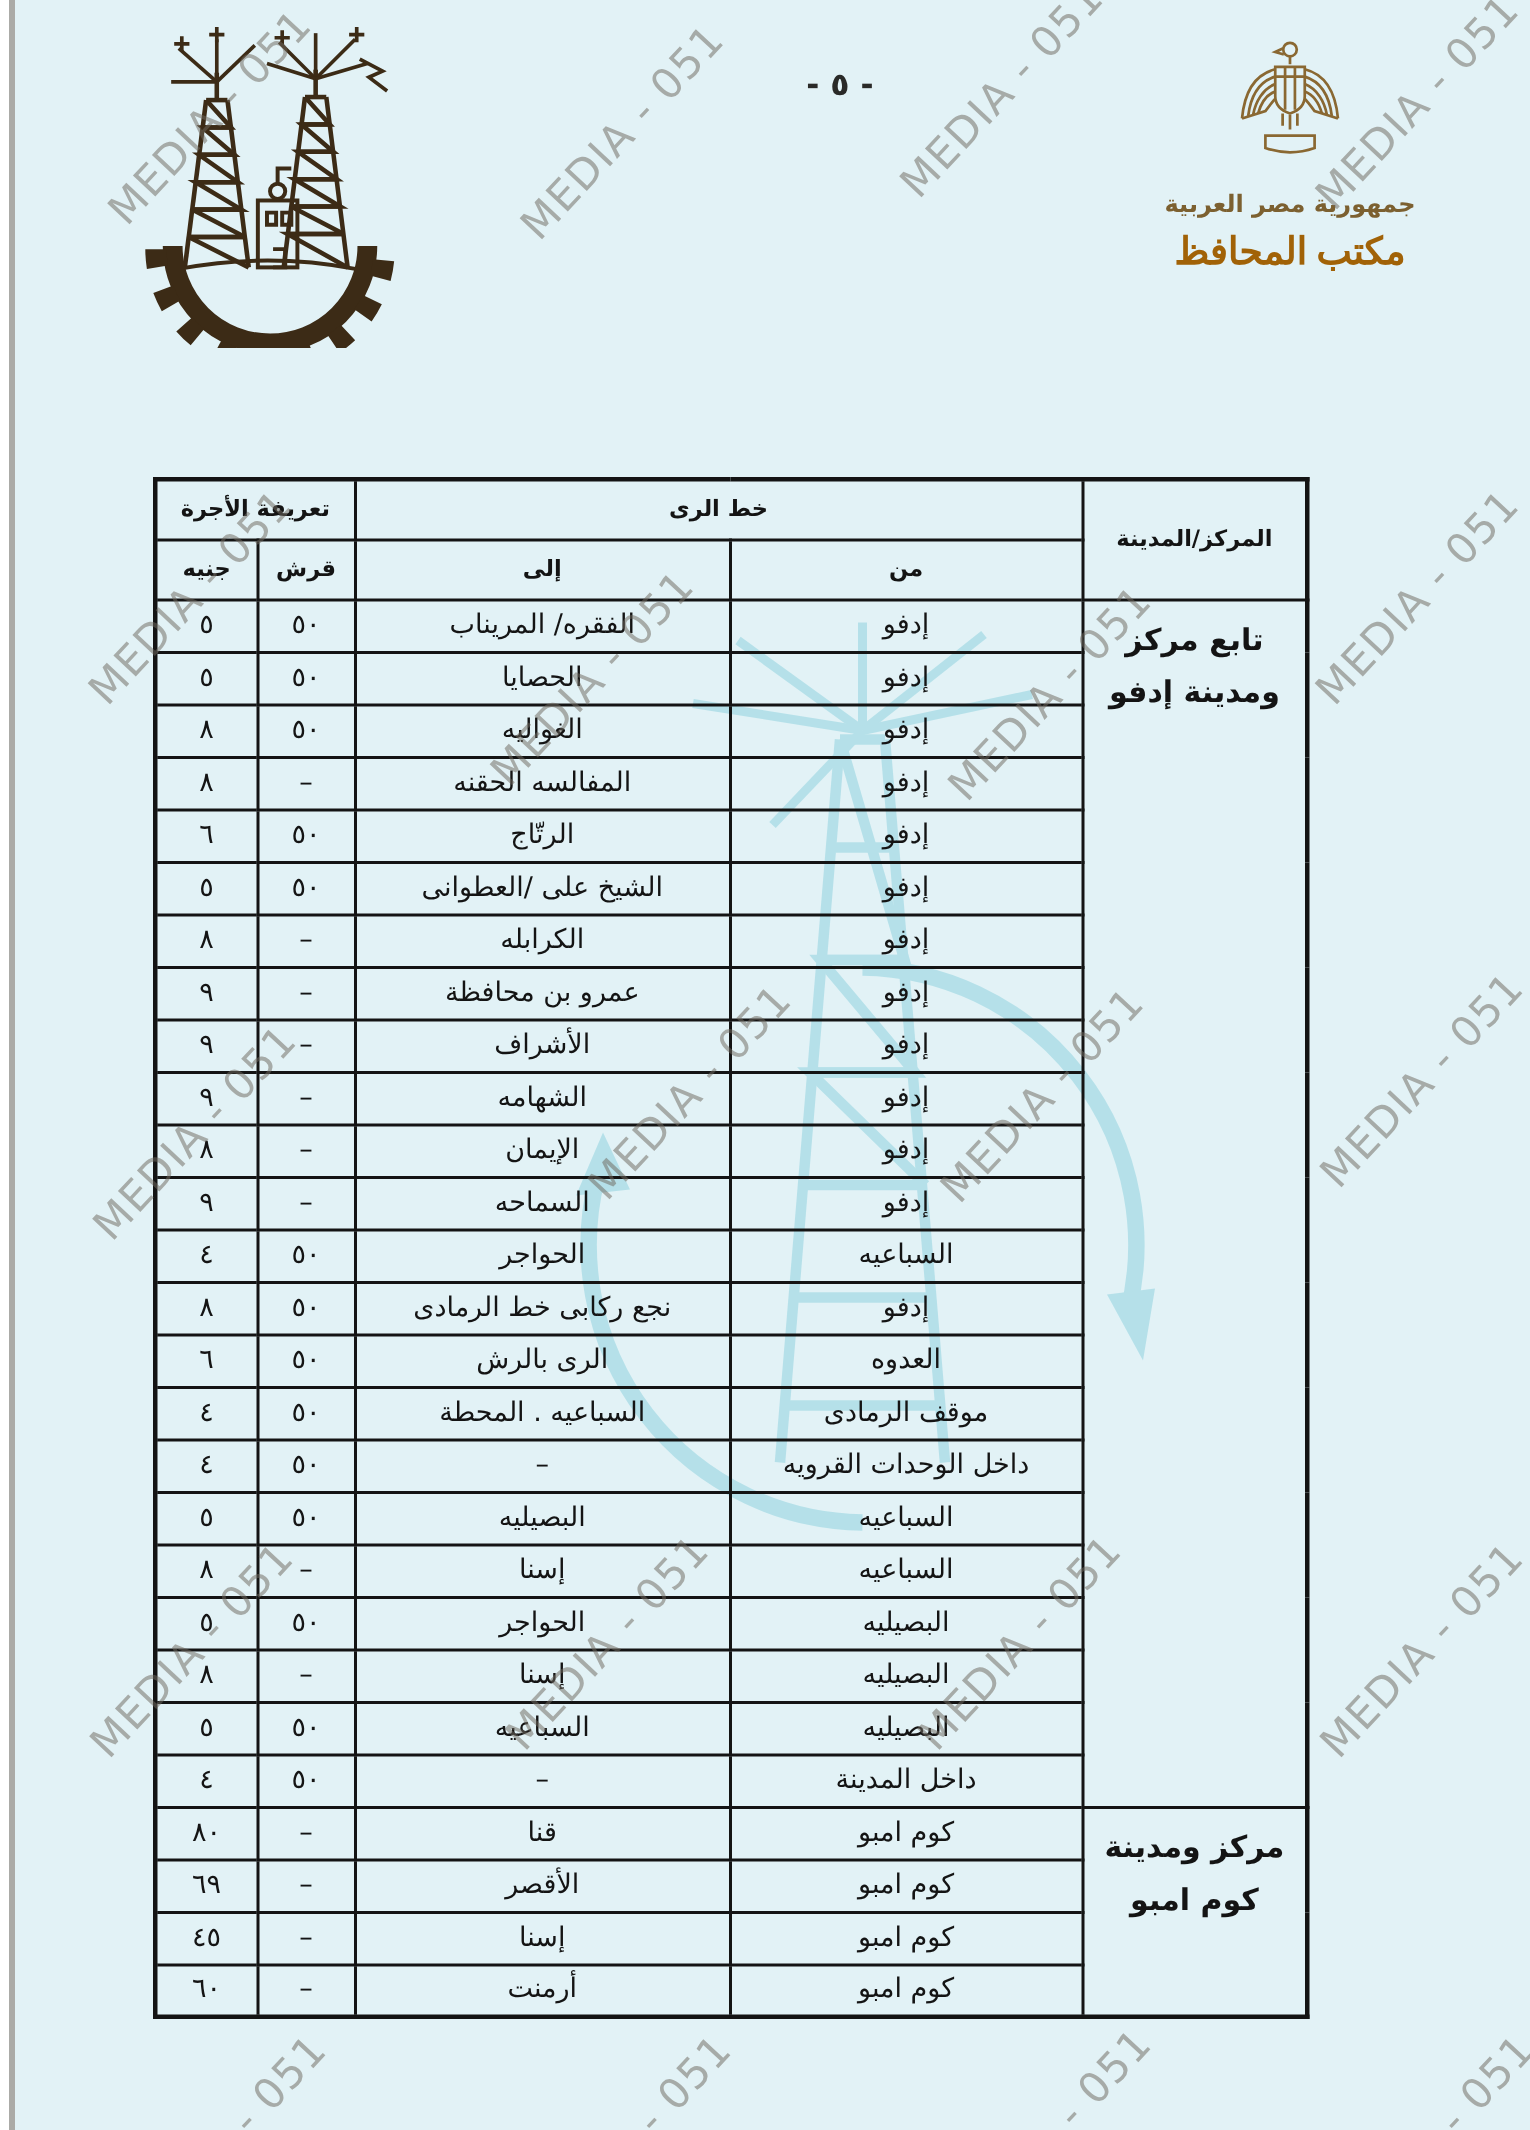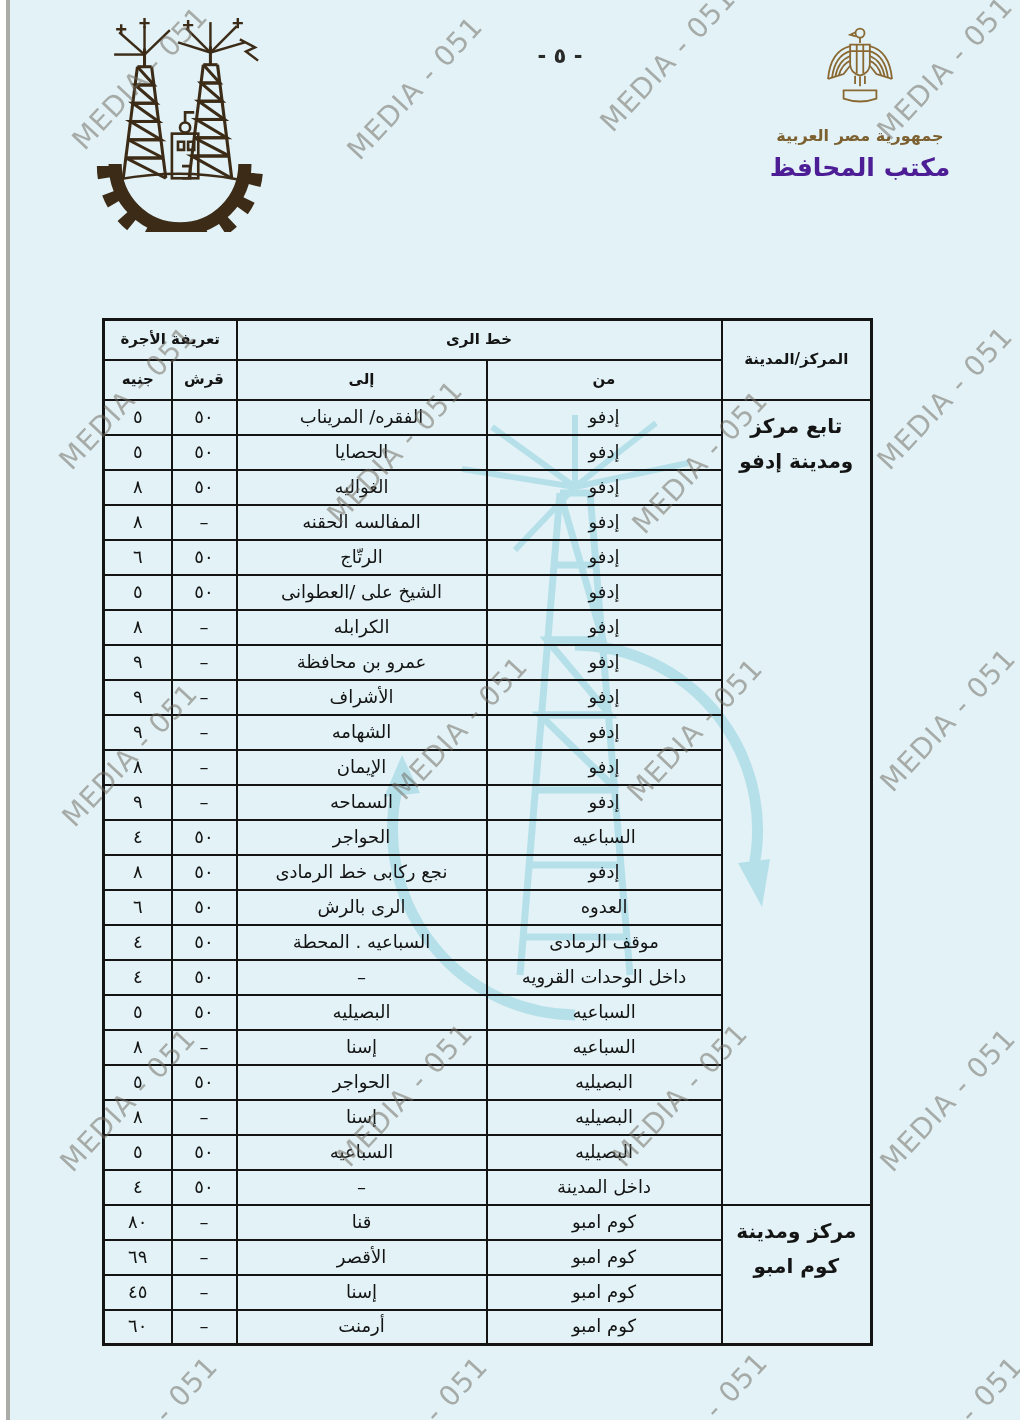--- a/index.html
+++ b/index.html
@@ -24,21 +24,21 @@
   
   .logo-left{position:absolute;left:62px;top:14px;z-index:4;}
   .page-num{
     position:absolute;left:470px;top:44px;width:160px;text-align:center;z-index:4;
     font-size:21px;font-weight:700;color:#2a2a28;letter-spacing:2px;direction:rtl;
   }
   .letterhead{position:absolute;left:690px;top:22px;width:320px;text-align:center;z-index:4;direction:rtl;}
   .letterhead .eagle{display:block;margin:0 auto;}
   .republic{font-size:16px;font-weight:700;color:#7c6030;margin-top:4px;}
   .governorate{font-size:40px;font-weight:700;color:#8a6a33;margin-top:2px;line-height:1.1;}
-  .office{font-size:25px;font-weight:700;color:#4c1d95;margin-top:8px;}
+  .office{font-size:25px;font-weight:700;color:#a16207;margin-top:8px;font-family:Liberation Serif, serif;}
 
   
   .fare-table{
     position:absolute;left:92px;top:318px;width:768px;z-index:3;
     border-collapse:collapse;table-layout:fixed;direction:rtl;
     color:#141414;background:transparent;border:3px solid #141414;
   }
   .fare-table td,.fare-table th{
     border:2px solid #141414;padding:0 2px;text-align:center;vertical-align:middle;
     font-size:18px;font-weight:400;line-height:1.15;overflow:hidden;

